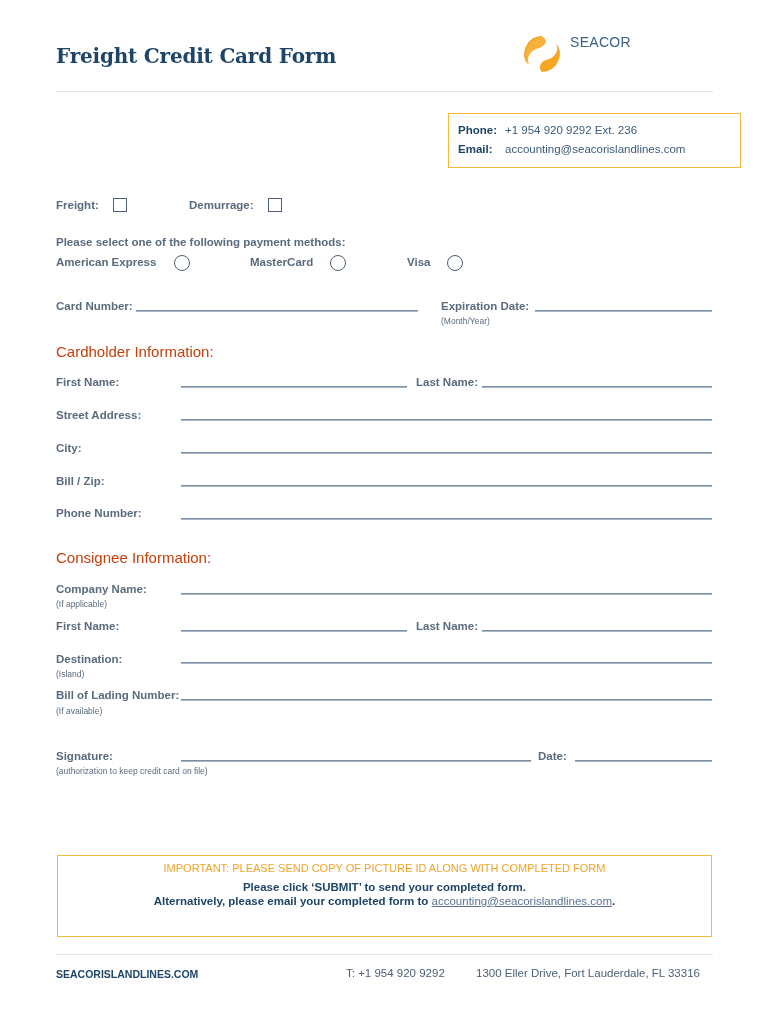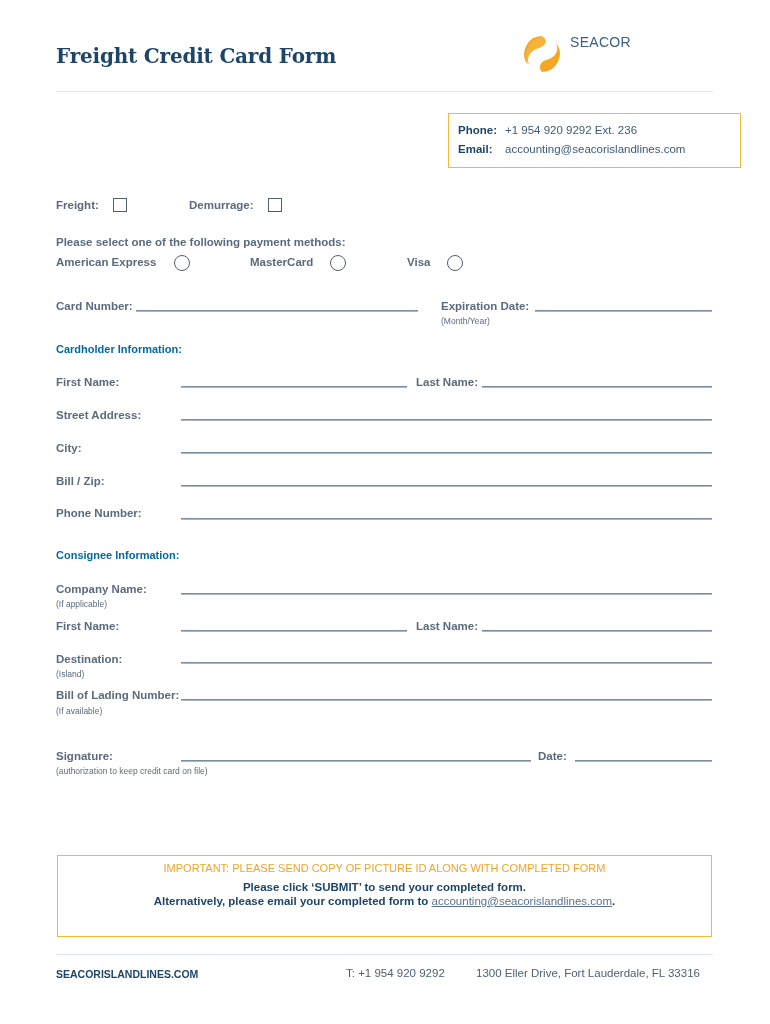--- a/index.html
+++ b/index.html
@@ -14,21 +14,21 @@
     .logo .island { position: absolute; left: 47px; top: 16px; font-size: 21px; font-weight: bold; color: #1e4568; letter-spacing: -0.8px; }
     .hr-top { left: 56px; top: 91px; width: 657px; height: 1px; background: #dde4ec; }
     .contact-box { left: 448px; top: 113px; width: 293px; height: 55px; border: 1.5px solid #f5b93a; box-sizing: border-box; }
     .contact-row { position: absolute; left: 9px; font-size: 11.5px; color: #3c5a78; }
     .contact-row b { color: #1e4568; display: inline-block; width: 47px; }
     .lbl { font-size: 11.5px; color: #5a6b7d; font-weight: bold; }
     .small { font-size: 8.5px; color: #5a6b7d; text-align: right; }
     .chk { width: 14px; height: 14px; border: 1.3px solid #4d6075; box-sizing: border-box; background: #fff; }
     .radio { width: 16px; height: 16px; border: 1.3px solid #4d6075; border-radius: 50%; box-sizing: border-box; background: #fff; }
     .line { height: 1px; background: #7a8da1; border-bottom: 0.5px solid #a9b7c5; }
-    .section { font-size: 11px; font-weight: bold; color: #0369a1; }
+    .section { font-size: 15px; font-weight: normal; color: #c2410c; }
     .notice { left: 57px; top: 855px; width: 655px; height: 82px; border: 1.5px solid #f5b93a; box-sizing: border-box; text-align: center; }
     .notice .imp { position: absolute; left: 0; right: 0; top: 6px; font-size: 11px; color: #f0a42a; }
     .notice .l2 { position: absolute; left: 0; right: 0; top: 25px; font-size: 11.5px; font-weight: bold; color: #1e4568; }
     .notice .l3 { position: absolute; left: 0; right: 0; top: 39px; font-size: 11.5px; font-weight: bold; color: #1e4568; }
     .notice .l3 a { color: #5a7391; font-weight: normal; text-decoration: underline; }
     .notice .l4 { position: absolute; left: 0; right: 0; top: 59px; font-size: 11.5px; color: #4a5f75; }
     .hr-bot { left: 56px; top: 954px; width: 657px; height: 1px; background: #dde4ec; }
     .foot { top: 967px; font-size: 11.5px; color: #4a5f75; }
     .foot.site { font-weight: bold; color: #1e4568; font-size: 10.5px; top: 968px; }
   </style>

